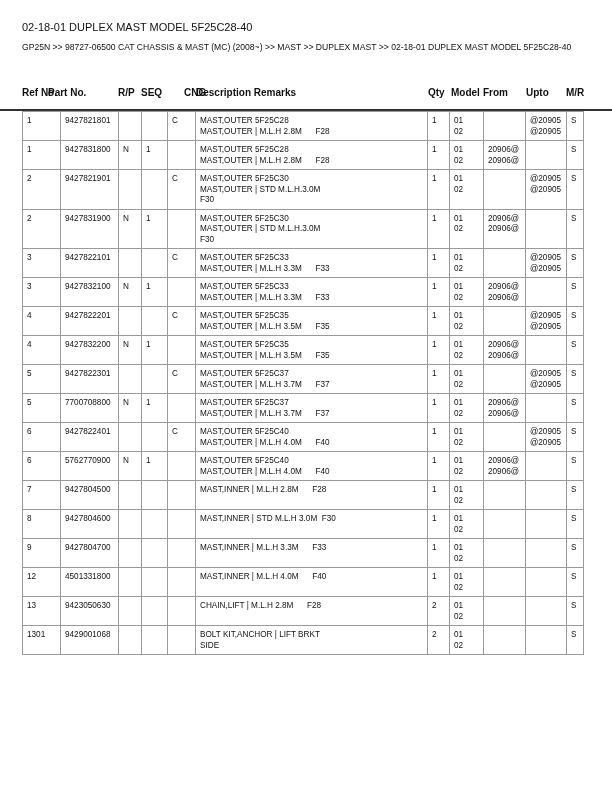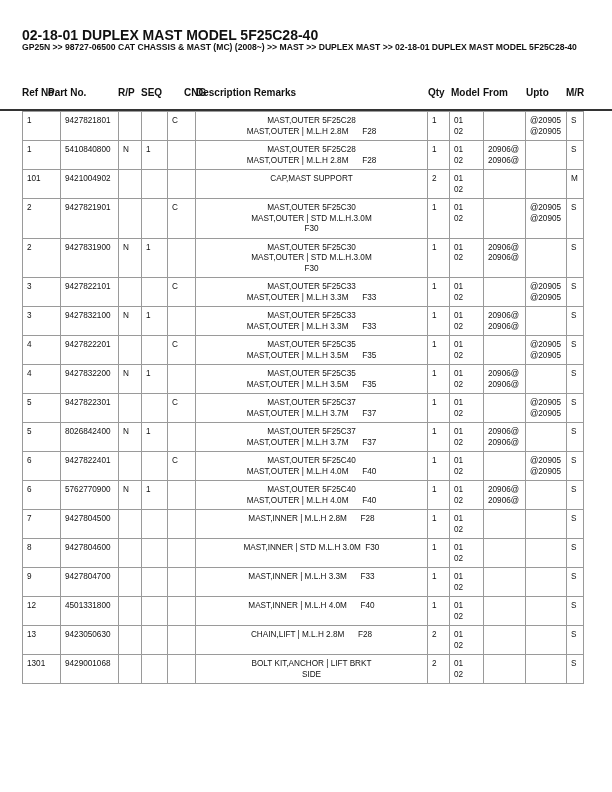--- a/index.html
+++ b/index.html
@@ -1,27 +1,27 @@
 <!DOCTYPE html>
 <html><head>
 <meta charset="utf-8">
 <style>
   html, body { margin:0; padding:0; background:#fff; }
   body { width:612px; height:792px; position:relative; overflow:hidden;
          font-family:"Liberation Sans", sans-serif; color:#111; }
-  .title { position:absolute; left:22px; top:27px; font-size:14px; font-weight:bold; }
-  .crumb { position:absolute; left:22px; top:42px; width:570px; font-size:8.6px; font-weight:bold; line-height:11px; }
+  .title { position:absolute; left:22px; top:21px; font-size:11px; font-weight:normal; }
+  .crumb { position:absolute; left:22px; top:42px; width:570px; font-size:8.6px; font-weight:normal; line-height:11px; }
   .hdr { position:absolute; top:87px; left:0; width:612px; height:22px; }
   .hdr span { position:absolute; top:0; font-size:10px; font-weight:bold; }
   .rule { position:absolute; top:109px; left:0; width:612px; height:0; border-top:2px solid #333; }
   table { position:absolute; left:22px; top:111px; border-collapse:collapse; table-layout:fixed; }
   td { border:1px solid #9a9a9a; font-size:8.2px; vertical-align:top; padding:4px 4px 3px 4px; line-height:10.5px; overflow:hidden; }
   tr { height:26px; }
   tr.tall { height:36px; }
-  .desc { white-space:pre;text-align:center; }
+  .desc { white-space:pre; }
   .ml { white-space:pre; }
 </style>
 </head>
 <body>
 
 <div class="title">02-18-01 DUPLEX MAST MODEL 5F25C28-40</div>
 <div class="crumb">GP25N &gt;&gt; 98727-06500 CAT CHASSIS &amp; MAST (MC) (2008~) &gt;&gt; MAST &gt;&gt; DUPLEX MAST &gt;&gt; 02-18-01 DUPLEX MAST MODEL 5F25C28-40</div>
 
 <div class="hdr">
   <span style="left:22px">Ref No.</span>
@@ -64,47 +64,33 @@
         <td class="ml">1</td>
         <td class="ml">01
 02</td>
         <td class="ml"></td>
         <td class="ml">@20905
 @20905</td>
         <td class="ml">S</td>
       </tr>
       <tr>
         <td class="ml">1</td>
-        <td class="ml">5410840800</td>
+        <td class="ml">9427831800</td>
         <td class="ml">N</td>
         <td class="ml">1</td>
         <td class="ml"></td>
         <td class="ml desc">MAST,OUTER 5F25C28
 MAST,OUTER | M.L.H 2.8M      F28</td>
         <td class="ml">1</td>
         <td class="ml">01
 02</td>
         <td class="ml">20906@
 20906@</td>
         <td class="ml"></td>
         <td class="ml">S</td>
-      </tr>
-      <tr>
-        <td class="ml">101</td>
-        <td class="ml">9421004902</td>
-        <td class="ml"></td>
-        <td class="ml"></td>
-        <td class="ml"></td>
-        <td class="ml desc">CAP,MAST SUPPORT</td>
-        <td class="ml">2</td>
-        <td class="ml">01
-02</td>
-        <td class="ml"></td>
-        <td class="ml"></td>
-        <td class="ml">M</td>
       </tr>
       <tr class="tall">
         <td class="ml">2</td>
         <td class="ml">9427821901</td>
         <td class="ml"></td>
         <td class="ml"></td>
         <td class="ml">C</td>
         <td class="ml desc">MAST,OUTER 5F25C30
 MAST,OUTER | STD M.L.H.3.0M
 F30</td>
@@ -208,21 +194,21 @@
         <td class="ml">1</td>
         <td class="ml">01
 02</td>
         <td class="ml"></td>
         <td class="ml">@20905
 @20905</td>
         <td class="ml">S</td>
       </tr>
       <tr>
         <td class="ml">5</td>
-        <td class="ml">8026842400</td>
+        <td class="ml">7700708800</td>
         <td class="ml">N</td>
         <td class="ml">1</td>
         <td class="ml"></td>
         <td class="ml desc">MAST,OUTER 5F25C37
 MAST,OUTER | M.L.H 3.7M      F37</td>
         <td class="ml">1</td>
         <td class="ml">01
 02</td>
         <td class="ml">20906@
 20906@</td>

